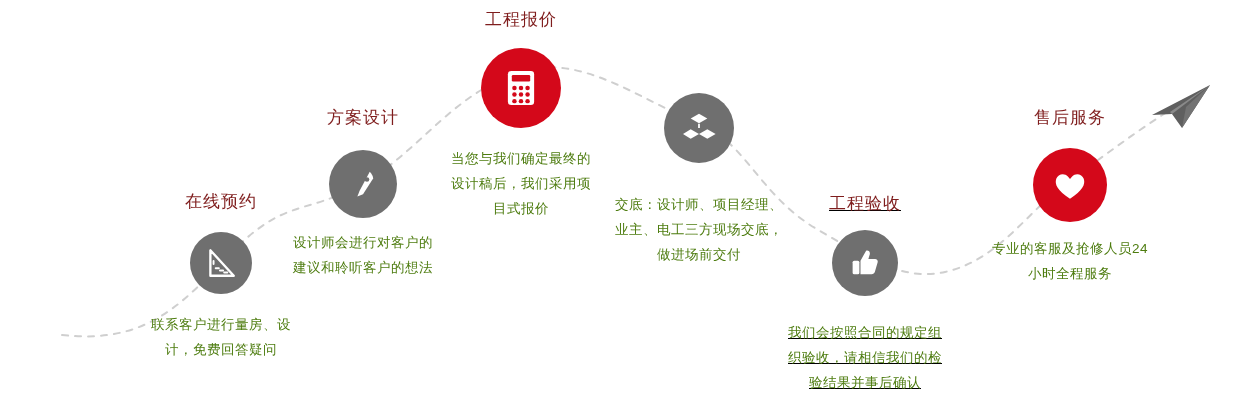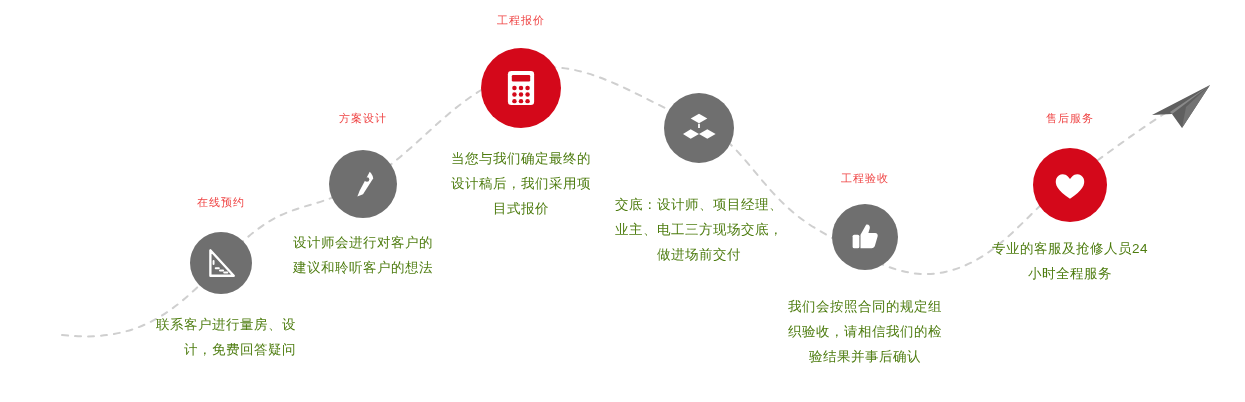--- a/index.html
+++ b/index.html
@@ -23,22 +23,22 @@
     top: 0;
     width: 1245px;
     height: 402px;
     pointer-events: none;
   }
   .step {
     position: absolute;
     text-align: center;
   }
   .step-title {
-    font-size: 11px;
-    color: #ef4444;
+    font-size: 17px;
+    color: #7f1d1d;
     line-height: 20px;
     white-space: nowrap;
     letter-spacing: 1px;
   }
   .icon-wrap {
     display: flex;
     align-items: center;
     justify-content: center;
   }
   .circle {
@@ -79,21 +79,21 @@
   <div class="step" style="left:131px; top:192px; width:180px;">
     <div class="step-title">在线预约</div>
     <div class="icon-wrap" style="height:86px; margin-top:8px;">
       <div class="circle gray" style="width:62px;height:62px;">
         <svg width="34" height="34" viewBox="0 0 32 32" aria-hidden="true">
           <path d="M6 4 L6 28 L28 28 Z" fill="none" stroke="#ffffff" stroke-width="2.2" stroke-linejoin="round"></path>
           <path d="M11 21 L14 21 M15 23 L18 23 M19 25 L22 25 M9 17 L9 14" stroke="#ffffff" stroke-width="1.8" stroke-linecap="round"></path>
         </svg>
       </div>
     </div>
-    <div class="step-desc" style="margin-top:6px; width:150px; margin-left:auto; margin-right:auto;text-align:right;">联系客户进行量房、设计，免费回答疑问</div>
+    <div class="step-desc" style="margin-top:6px; width:150px; margin-left:auto; margin-right:auto;">联系客户进行量房、设计，免费回答疑问</div>
   </div>
 
   <div class="step" style="left:272px; top:108px; width:182px;">
     <div class="step-title">方案设计</div>
     <div class="icon-wrap" style="height:84px; margin-top:14px;">
       <div class="circle gray" style="width:68px;height:68px;">
         <svg width="36" height="36" viewBox="0 0 32 32" aria-hidden="true">
           <path d="M22 5 C24 7 25 9 25 11 L16 25 L11 27 L13 22 L22 5 Z" fill="#ffffff"></path>
           <circle cx="19.5" cy="12" r="2.1" fill="#6f6f6f"></circle>
         </svg>
@@ -131,21 +131,21 @@
           <path d="M16 4 L23 8 L16 12 L9 8 Z" fill="#ffffff"></path>
           <path d="M9 17 L16 21 L9 25 L2.5 21 Z" fill="#ffffff"></path>
           <path d="M23 17 L30 21 L23 25 L16 21 Z" fill="#ffffff"></path>
           <path d="M16 12.5 L16 16" stroke="#ffffff" stroke-width="1.5"></path>
         </svg>
       </div>
     </div>
     <div class="step-desc" style="margin-top:22px; width:168px; margin-left:auto; margin-right:auto;">交底：设计师、项目经理、业主、电工三方现场交底，做进场前交付</div>
   </div>
 
-  <div class="step" style="left:772px; top:168px; width:186px;">
+  <div class="step" style="left:772px; top:194px; width:186px;text-decoration:underline;">
     <div class="step-title">工程验收</div>
     <div class="icon-wrap" style="height:82px; margin-top:8px;">
       <div class="circle gray" style="width:66px;height:66px;">
         <svg width="36" height="36" viewBox="0 0 32 32" aria-hidden="true">
           <path d="M12 14 L17 5 C19.5 4.5 20.8 6.3 20.2 8.5 L19 12.5 L25 12.5 C26.7 12.5 27.7 14 27.2 15.6 L24.8 23.8 C24.4 25.2 23.3 26 21.9 26 L12 26 Z" fill="#ffffff"></path>
           <rect x="5" y="14" width="6" height="12" rx="1.4" fill="#ffffff"></rect>
         </svg>
       </div>
     </div>
     <div class="step-desc" style="margin-top:16px; width:160px; margin-left:auto; margin-right:auto;">我们会按照合同的规定组织验收，请相信我们的检验结果并事后确认</div>

